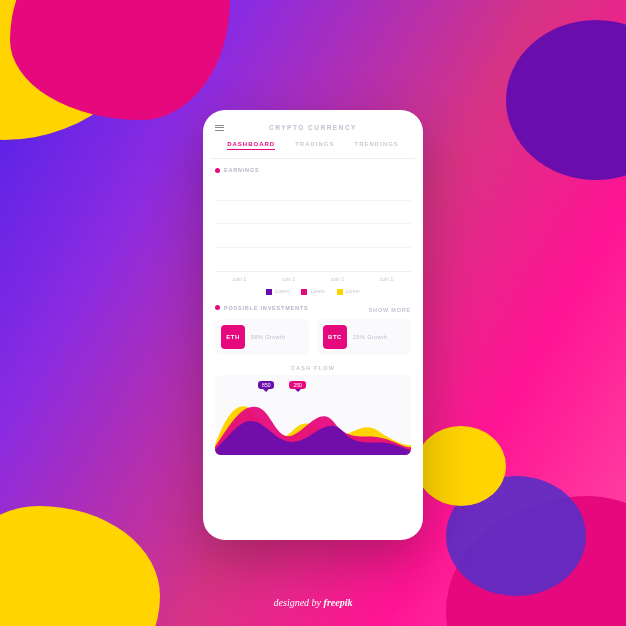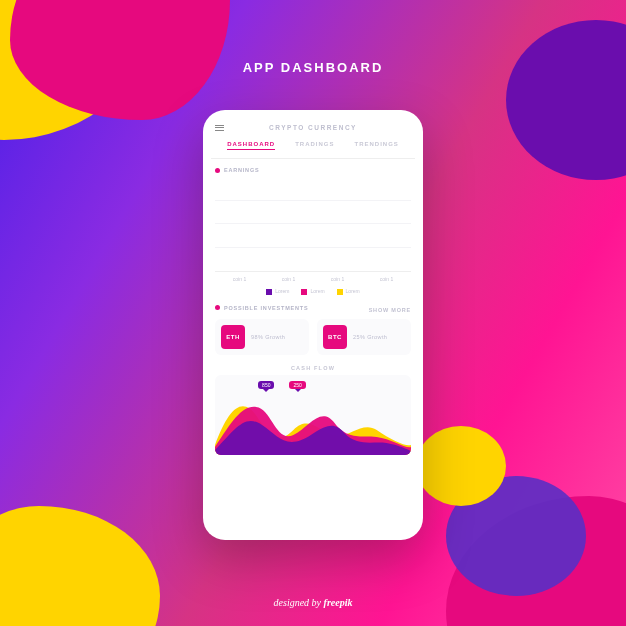--- a/index.html
+++ b/index.html
@@ -80,21 +80,20 @@
 
 <div class="blob b1"></div>
 <div class="blob b2"></div>
 <div class="blob b3"></div>
 <div class="blob b4"></div>
 <div class="blob b5"></div>
 <div class="blob b6"></div>
 <div class="blob b7"></div>
 
 <div class="page-header">
-  <h1>APP DASHBOARD</h1>
 </div>
 
 <div class="phone">
   <div class="phone-top">
     <div class="menu-icon">
         <span></span>
         <span></span>
         <span></span>
       </div>
     <div class="phone-title">CRYPTO CURRENCY</div>

